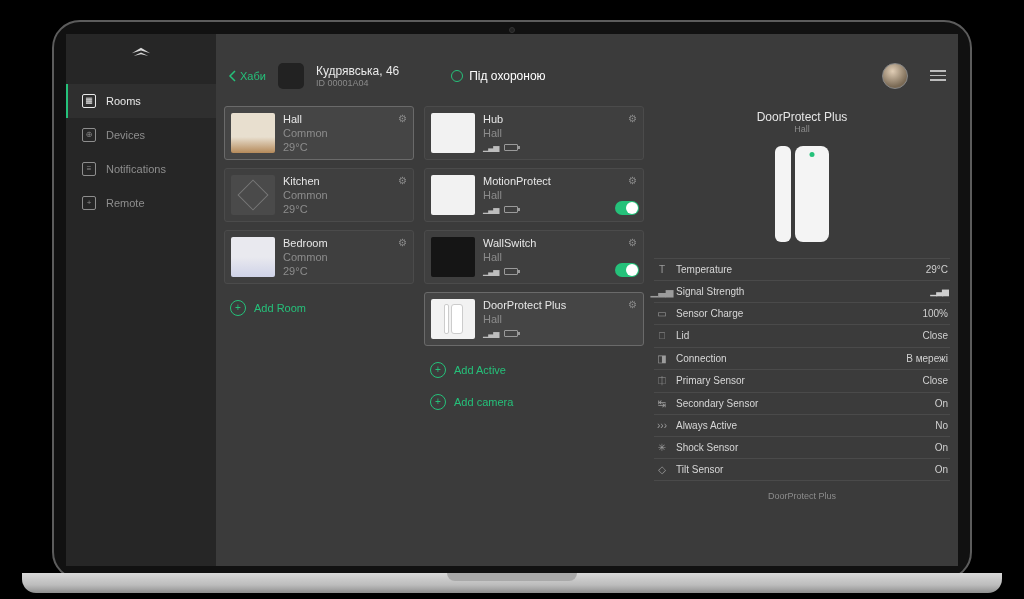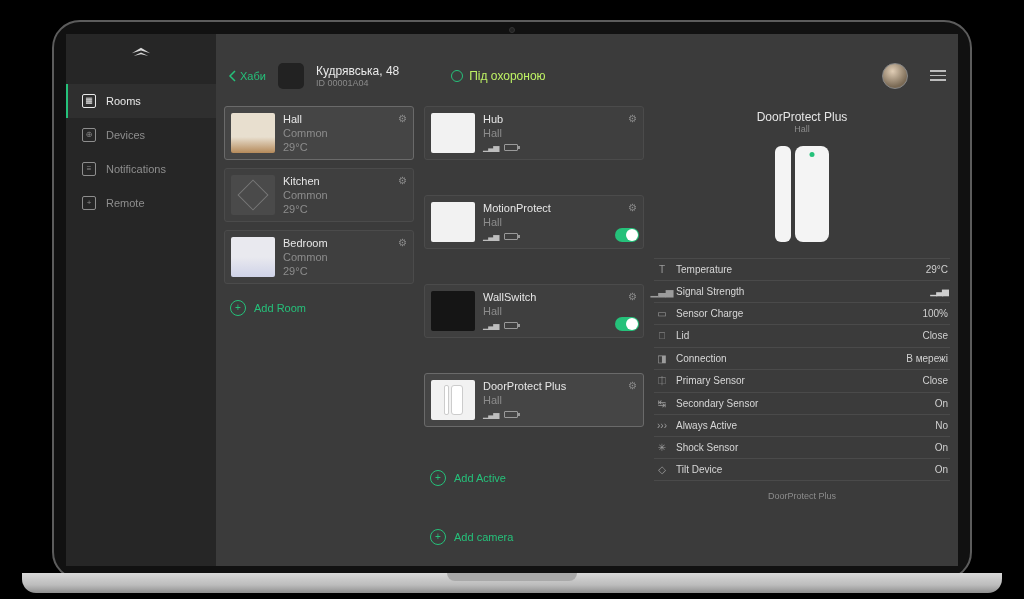--- a/index.html
+++ b/index.html
@@ -46,31 +46,31 @@
   .side-item.active { background: #2f2f2f; color: #e8e8e8; border-left: 2px solid #25c17a; }
   .side-ico { width: 14px; height: 14px; border: 1px solid currentColor; border-radius: 2px; display:inline-flex; align-items:center; justify-content:center; font-size:8px; }
 
   .main { flex: 1; display: flex; flex-direction: column; background: #3b3b3b; margin-top: 18px; }
   .topbar { height: 48px; display: flex; align-items: center; padding: 0 12px; gap: 12px; }
   .back { color: #25c17a; display: flex; align-items: center; gap: 4px; cursor: pointer; }
   .back svg { width: 8px; height: 12px; fill: #25c17a; }
   .hub-chip { width: 26px; height: 26px; background: #222; border-radius: 5px; }
   .hub-name { color: #eaeaea; font-size: 12px; }
   .hub-id { color: #8a8a8a; font-size: 9px; }
-  .status { display: flex; align-items: center; gap: 6px; margin-left: 40px; color: #bef264; font-size: 12px; }
+  .status { display: flex; align-items: center; gap: 6px; margin-left: 40px; color: #ffffff; font-size: 12px; }
   .status-ring { width: 12px; height: 12px; border: 1.5px solid #25c17a; border-radius: 50%; }
   .spacer { flex: 1; }
   .avatar { width: 26px; height: 26px; border-radius: 50%; background: radial-gradient(circle at 40% 30%, #e0cdb5, #7a6a55 70%); border: 1px solid #888; }
   .menu-lines { display:flex; flex-direction:column; gap:3px; margin-left:10px; cursor:pointer; }
   .menu-lines span { width:16px; height:1.5px; background:#bdbdbd; display:block; }
 
   .cols { flex:1; display:flex; padding: 6px 8px 10px 8px; gap: 10px; overflow:hidden; }
   .col { display:flex; flex-direction:column; }
   .col.rooms { width: 190px; }
-  .col.devices { width: 220px; gap: 27px; }
+  .col.devices { width: 220px; }
   .col.detail { flex:1; }
 
   .card {
     display:flex; align-items:center; gap:8px;
     background: #3f3f3f; border: 1px solid #4b4b4b; border-radius: 3px;
     padding: 6px; margin-bottom: 8px; cursor:pointer; position:relative;
   }
   .card.selected { border-color:#6a6a6a; background:#454545; }
   .thumb { width: 44px; height: 40px; background: #5a5a5a; border-radius: 2px; display:flex; align-items:center; justify-content:center; }
   .thumb.white { background:#f2f2f2; }
@@ -147,21 +147,21 @@
         <div class="main">
           <div class="topbar">
             <div class="back">
               <svg viewBox="0 0 8 12">
                   <path d="M7 1 L2 6 L7 11" stroke="#25c17a" stroke-width="1.5" fill="none"></path>
                 </svg>
               <span>Хаби</span>
             </div>
             <div class="hub-chip"></div>
             <div>
-              <div class="hub-name">Кудрявська, 48</div>
+              <div class="hub-name">Кудрявська, 46</div>
               <div class="hub-id">ID 00001A04</div>
             </div>
             <div class="status">
               <span class="status-ring"></span>
               <span>Під охороною</span>
             </div>
             <div class="spacer"></div>
             <div class="avatar"></div>
             <div class="menu-lines">
                 <span></span>
@@ -342,21 +342,21 @@
                   <div class="prop">
                     <span class="prop-l">
                       <span class="prop-ico">✳</span>
                       <span>Shock Sensor</span>
                     </span>
                     <span class="prop-v">On</span>
                   </div>
                   <div class="prop">
                     <span class="prop-l">
                       <span class="prop-ico">◇</span>
-                      <span>Tilt Device</span>
+                      <span>Tilt Sensor</span>
                     </span>
                     <span class="prop-v">On</span>
                   </div>
                 </div>
 
               <div class="foot">
                 <div>DoorProtect Plus</div>
               </div>
             </div>
           </div>

